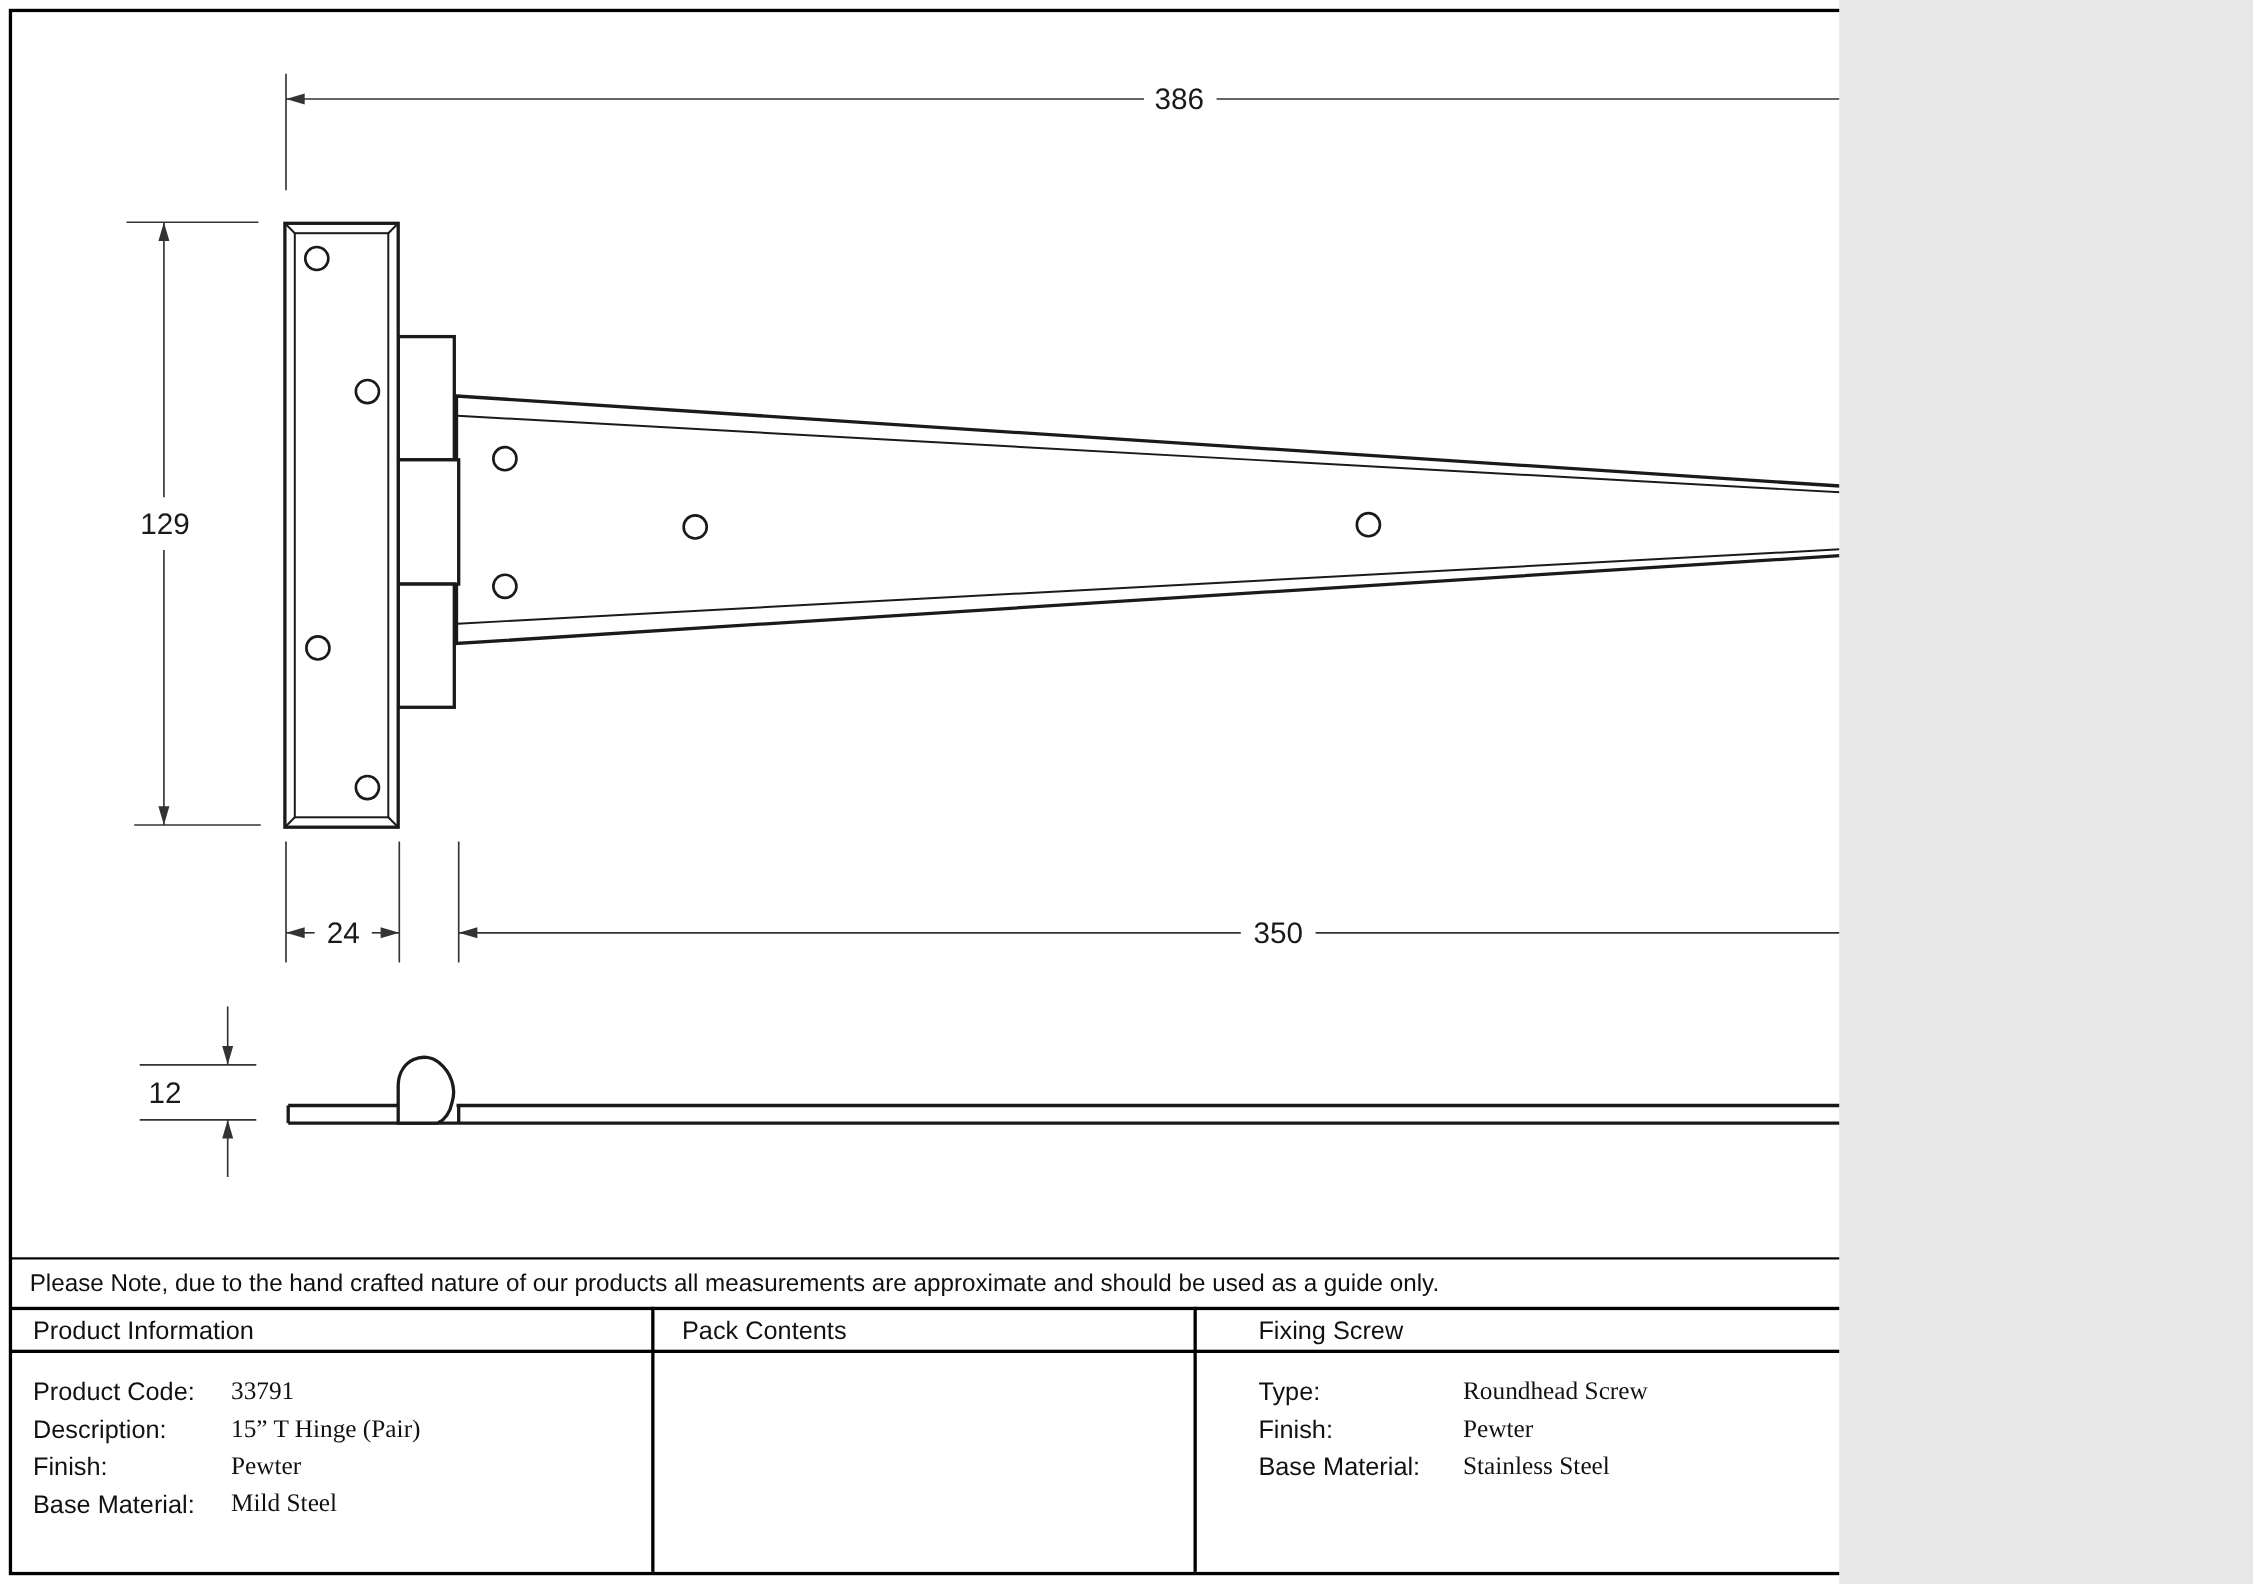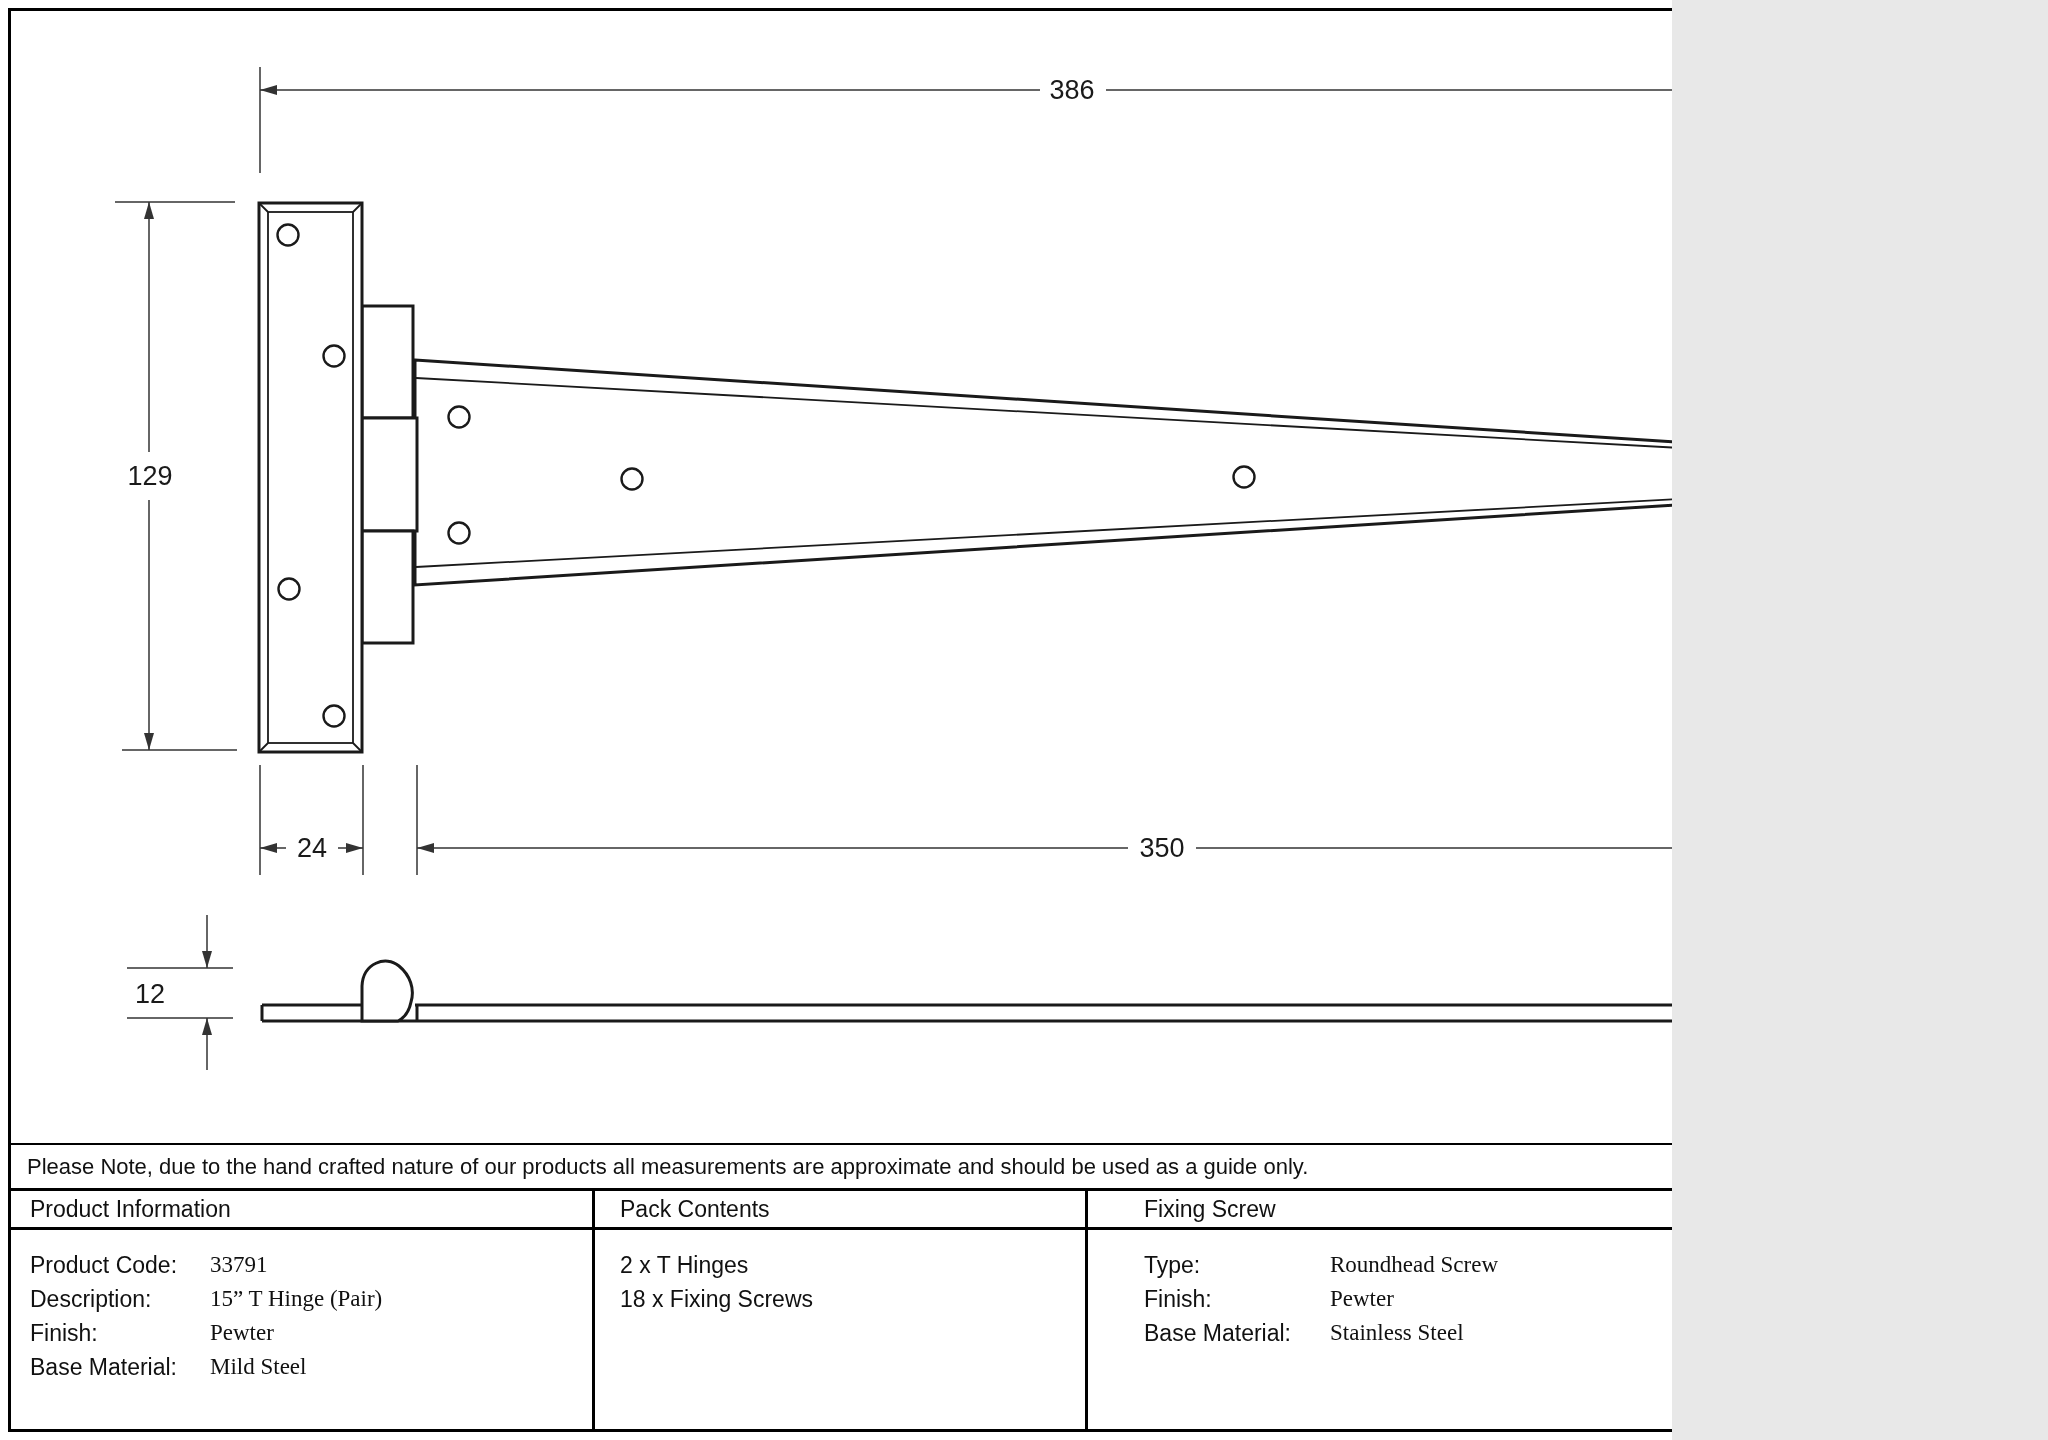--- a/index.html
+++ b/index.html
@@ -160,24 +160,20 @@
     <div class="kv">
       <span class="k">Finish:</span>
       <span class="v">Pewter</span>
     </div>
     <div class="kv">
       <span class="k">Base Material:</span>
       <span class="v">Mild Steel</span>
     </div>
   </div>
 
-  <div class="cell" style="left:620px;width:440px;">
-    <div class="pc-item">2 x T Hinges</div>
-    <div class="pc-item">18 x Fixing Screws</div>
-  </div>
 
   <div class="cell fs" style="left:1144px;width:540px;">
     <div class="kv">
       <span class="k">Type:</span>
       <span class="v">Roundhead Screw</span>
     </div>
     <div class="kv">
       <span class="k">Finish:</span>
       <span class="v">Pewter</span>
     </div>

